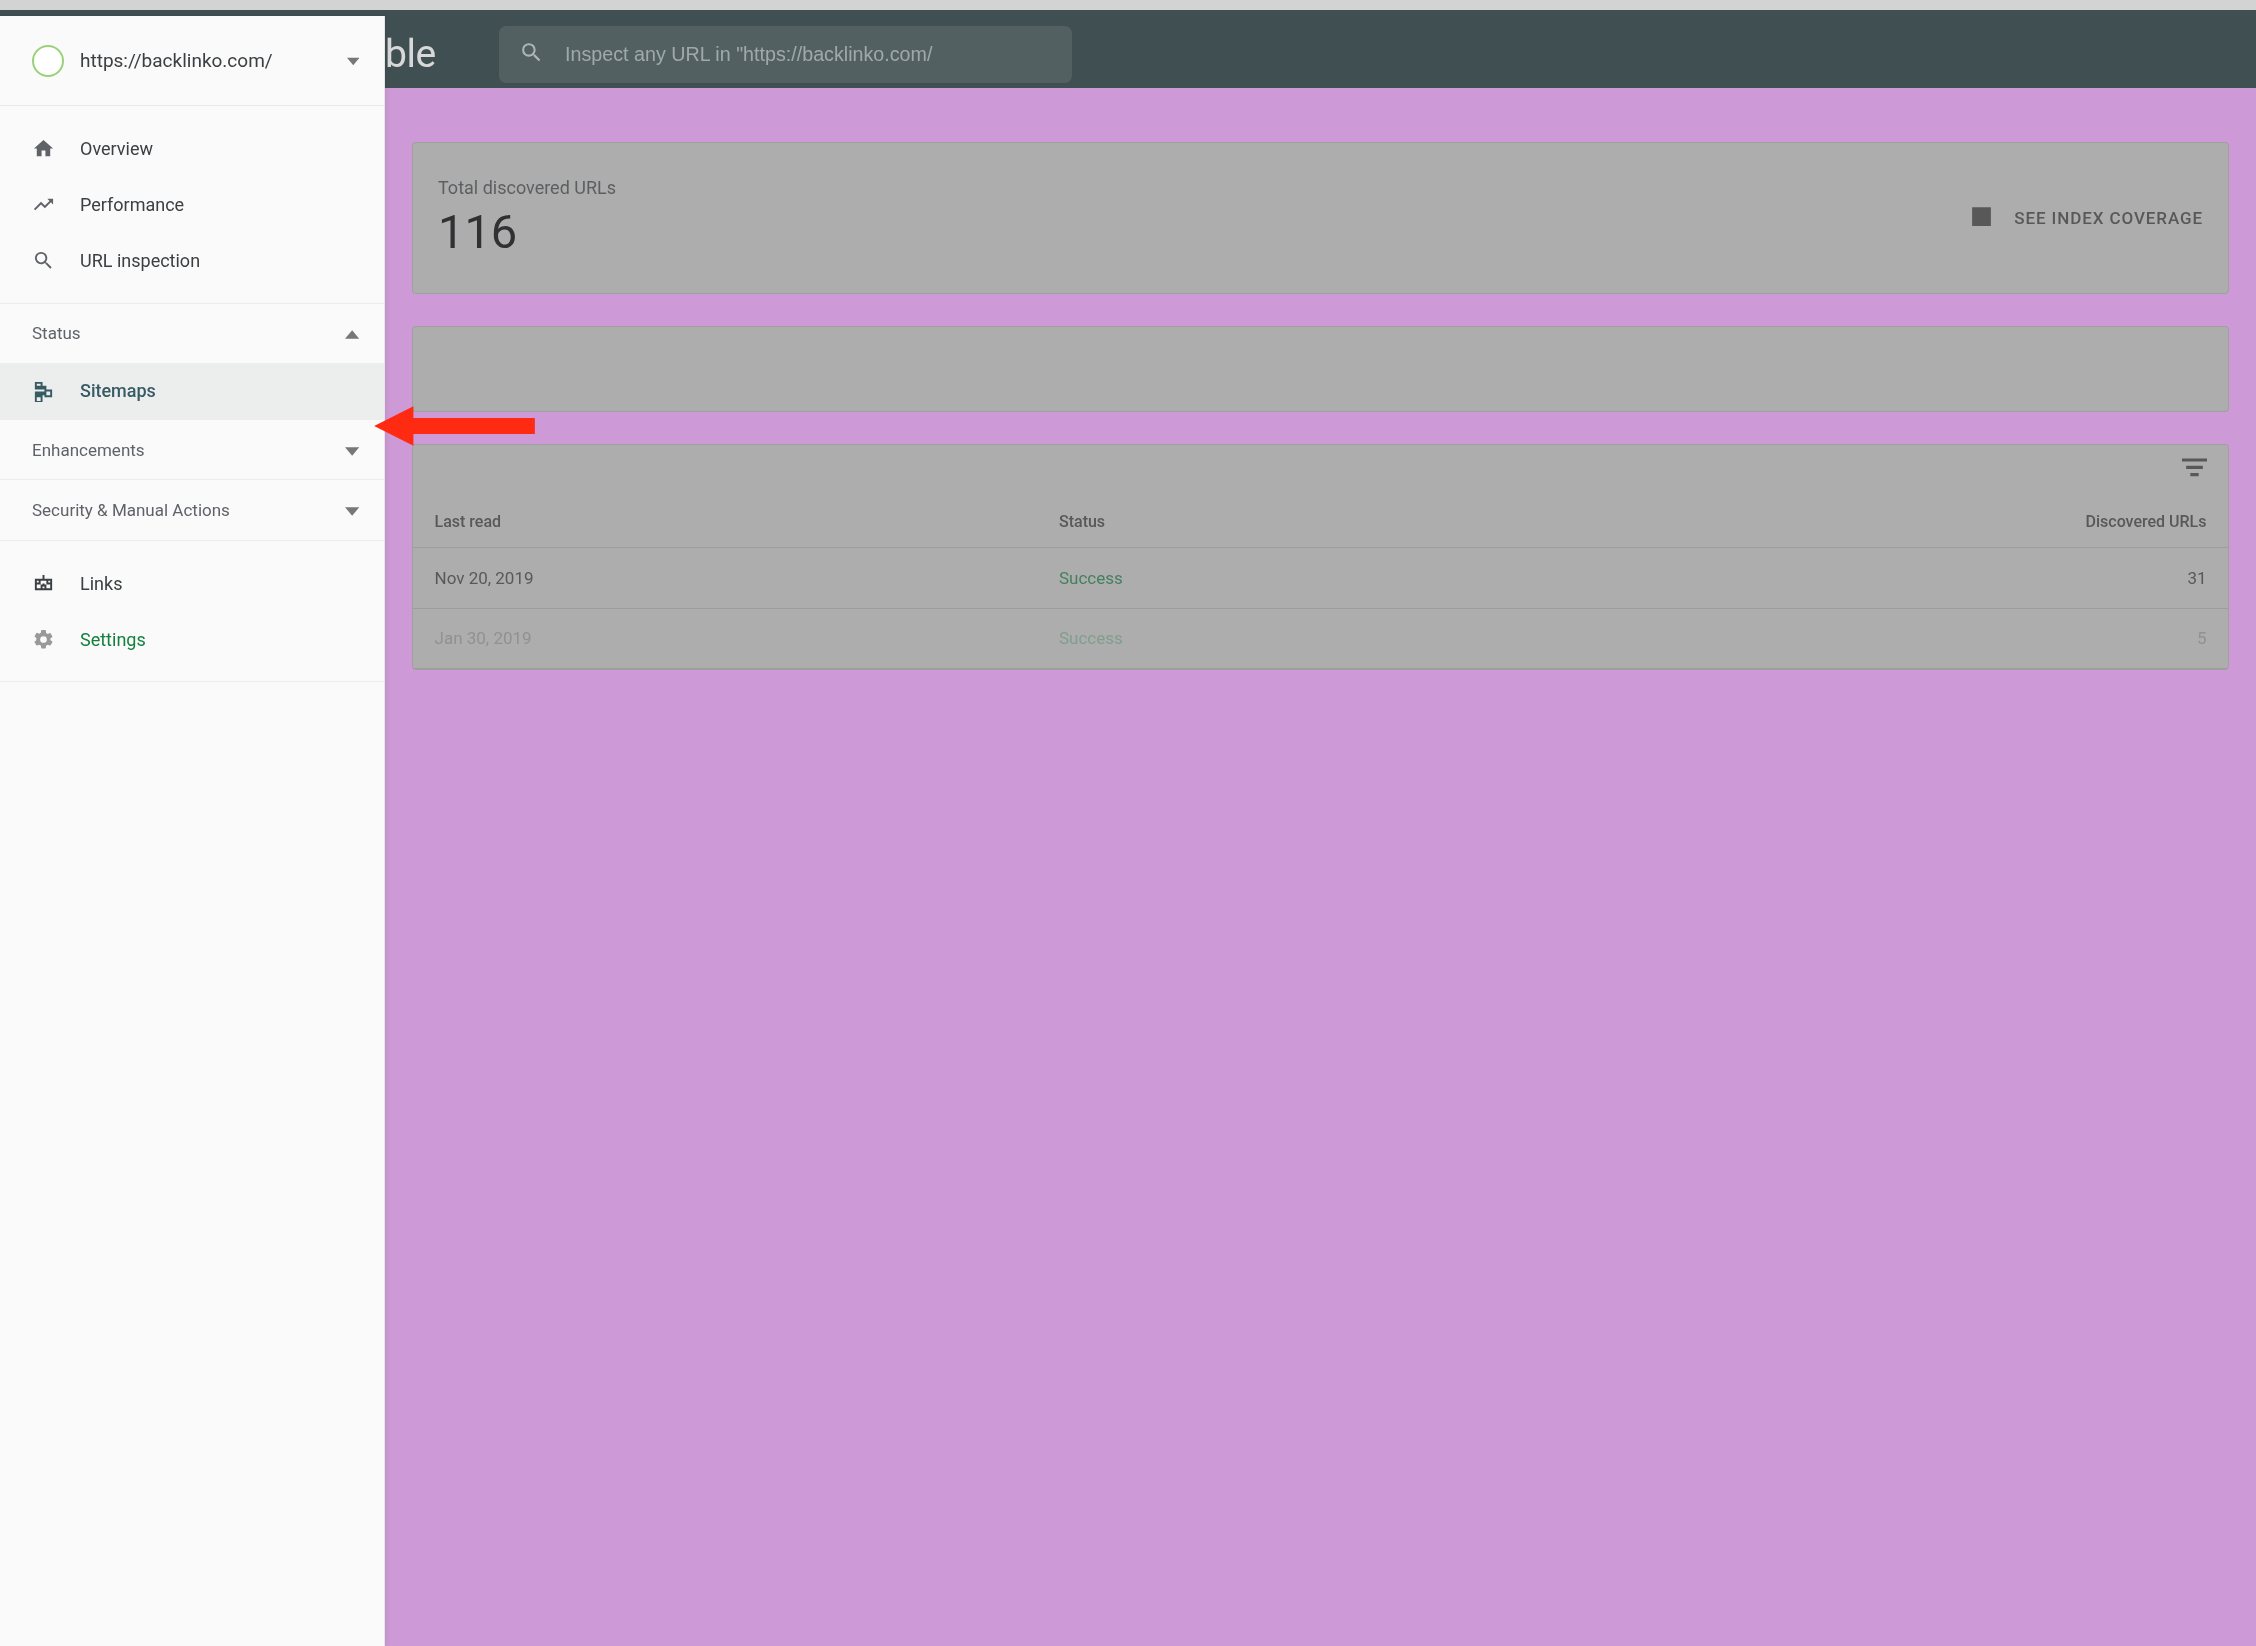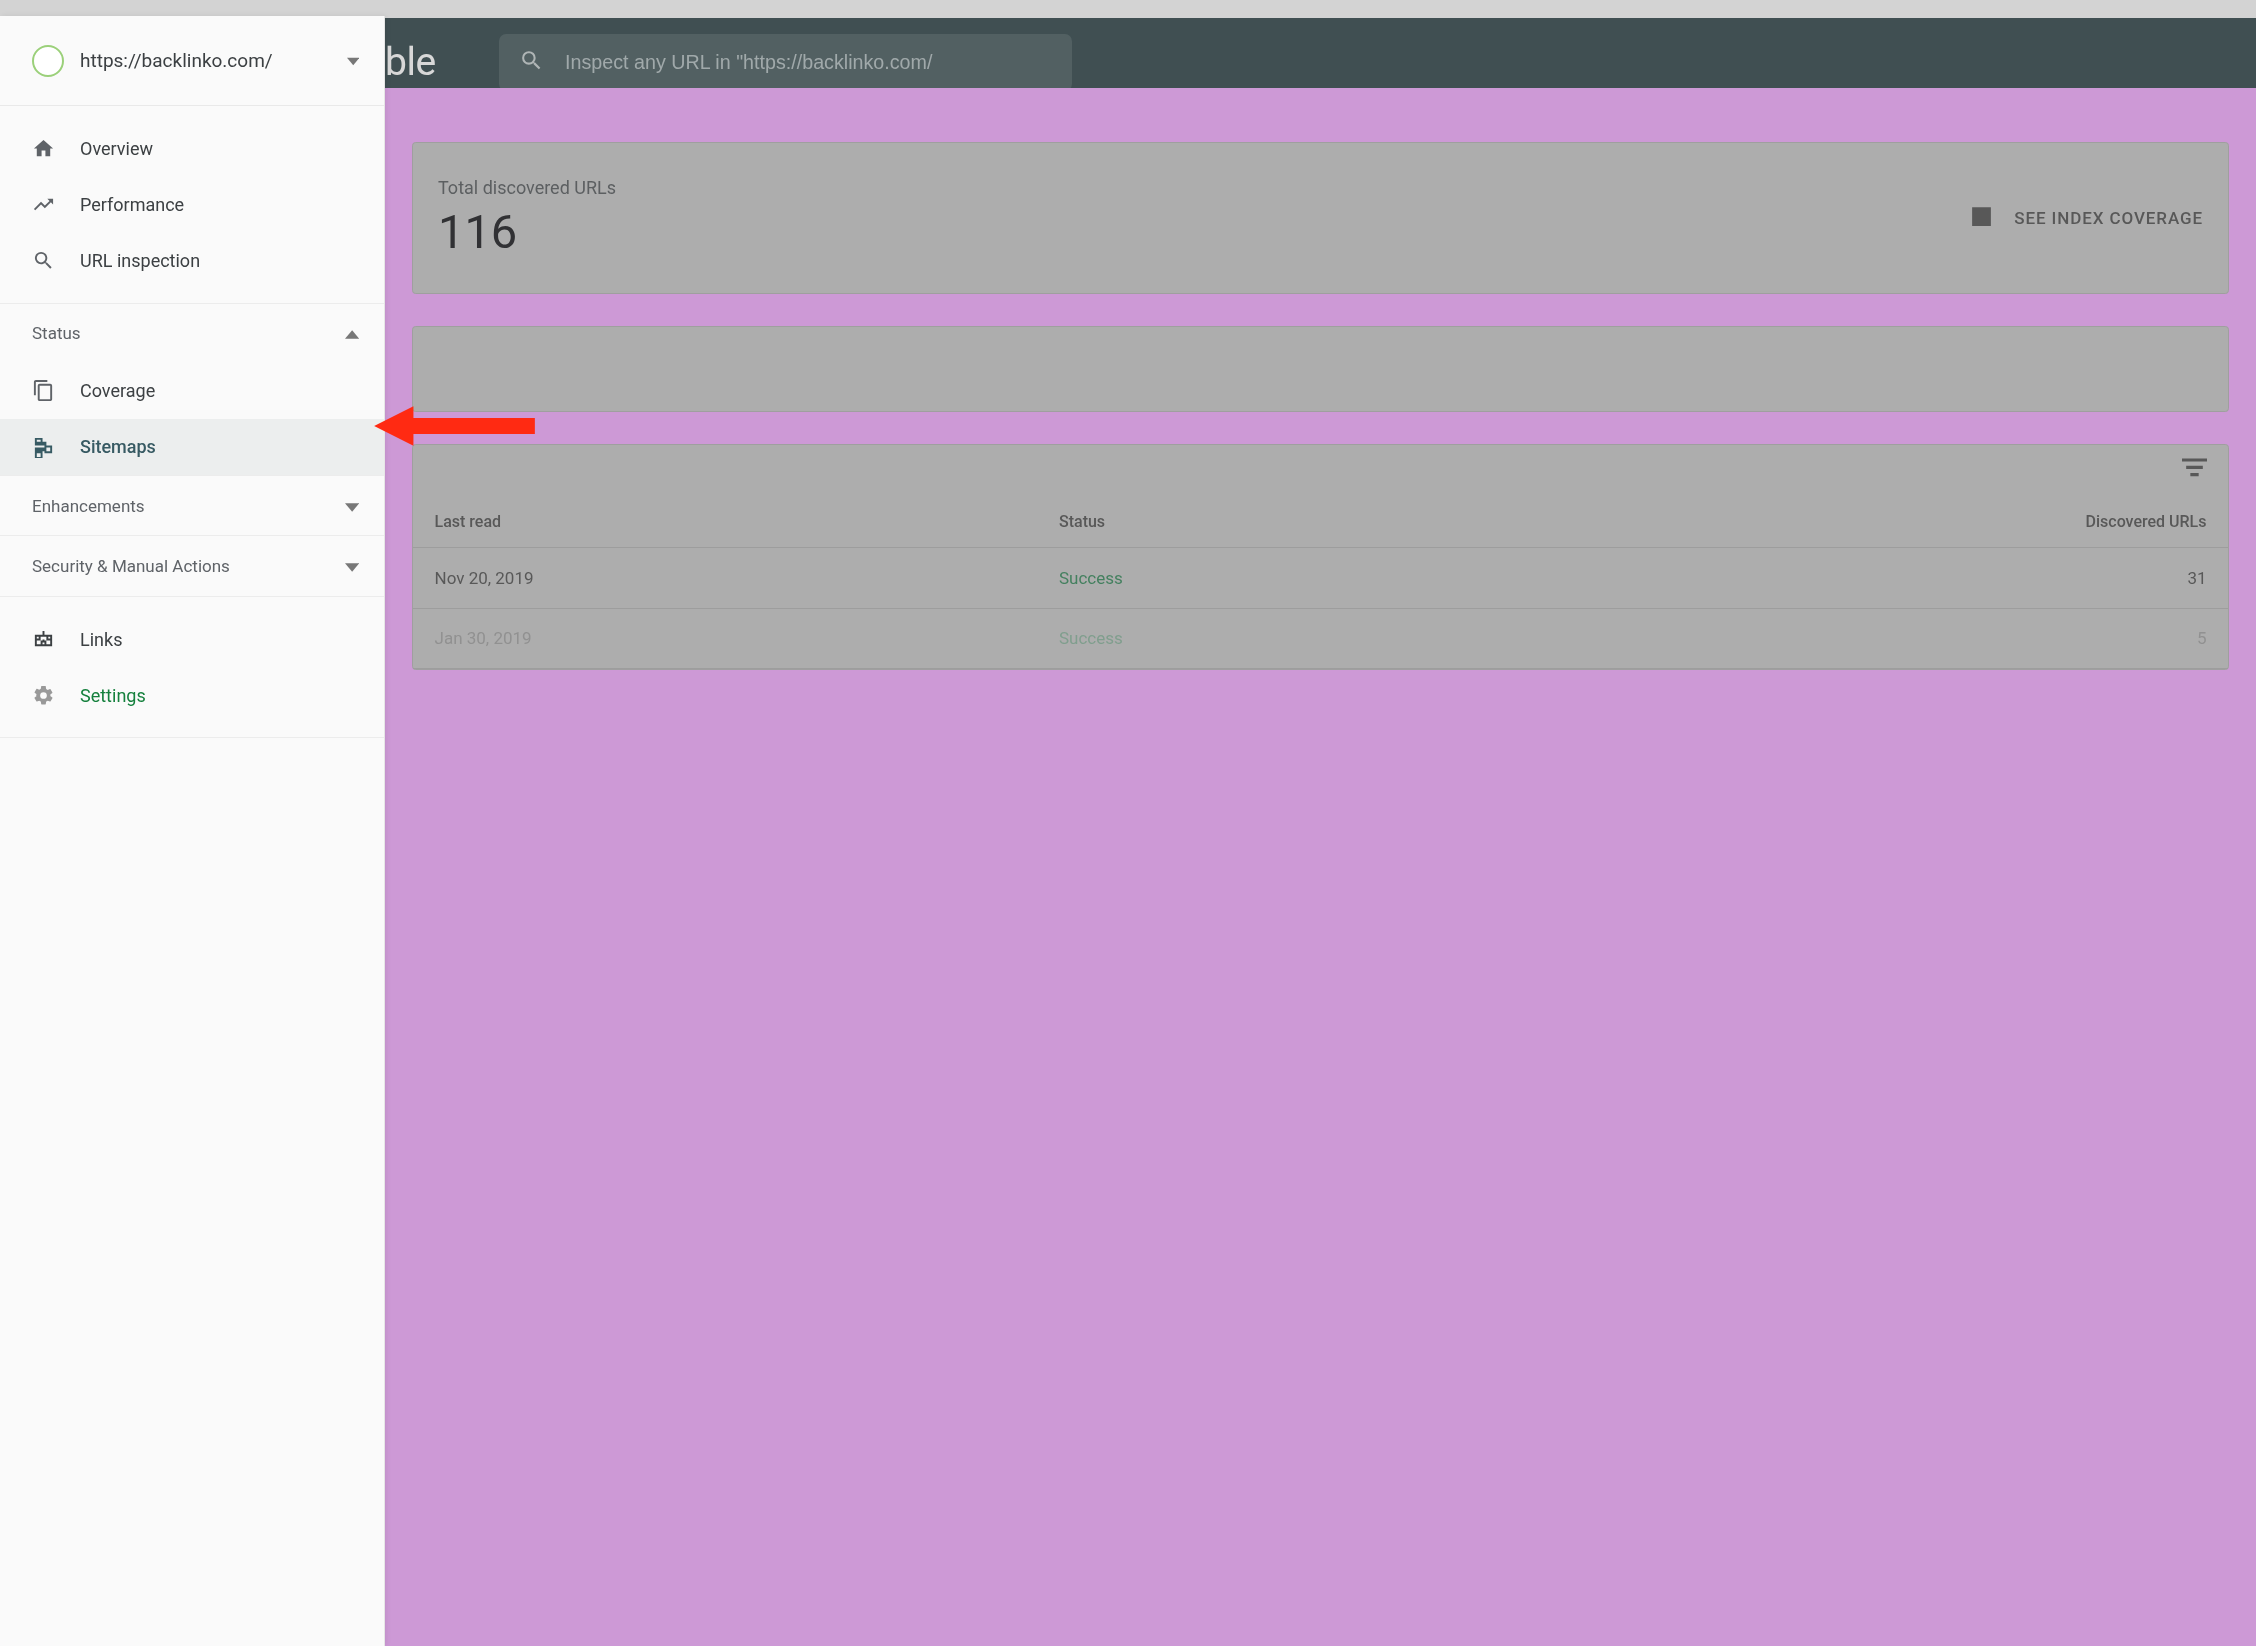--- a/index.html
+++ b/index.html
@@ -8,21 +8,21 @@
     font-family: Roboto, "Helvetica Neue", Arial, sans-serif;
     background: #f8f8f8;
     color: #3c4043;
     overflow: hidden;
   }
   .app { position: relative; width: 100%; height: 100%; }
 
   
   .topbar {
     position: absolute;
-    top: 18px; left: 0; right: 0;
+    top: 10px; left: 0; right: 0;
     height: 88px;
     background: #34494d;
     display: flex;
     align-items: center;
     padding-left: 385px;
     z-index: 1;
   }
   .topbar .brand-fragment {
     color: #fff;
     font-size: 39px;
@@ -289,26 +289,20 @@
 
     <div class="nav-section no-pad">
       <div class="nav-label">
         <span>Status</span>
         <span>
           <svg class="chev" width="14.3" height="9" viewBox="0 0 10 6">
               <path d="M0 6l5-6 5 6z"></path>
             </svg>
         </span>
       </div>
-      <div class="nav-item">
-        <svg class="icon" viewBox="0 0 24 24">
-            <path d="M16 1H4c-1.1 0-2 .9-2 2v14h2V3h12V1zm3 4H8c-1.1 0-2 .9-2 2v14c0 1.1.9 2 2 2h11c1.1 0 2-.9 2-2V7c0-1.1-.9-2-2-2zm0 16H8V7h11v14z"></path>
-          </svg>
-        <span>Coverage</span>
-      </div>
       <div class="nav-item active">
         <svg class="icon" viewBox="0 0 24 24">
             <path d="M4 4h6v6H4V4zm0 4h10v2H4zM14 12h6v6h-6v-6zm-10 2h10v2H4zM4 18h6v6H4v-6z" fill="none" stroke="currentColor" stroke-width="2"></path>
           </svg>
         <span>Sitemaps</span>
       </div>
     </div>
 
     <div class="nav-section no-pad">
       <div class="nav-label">

